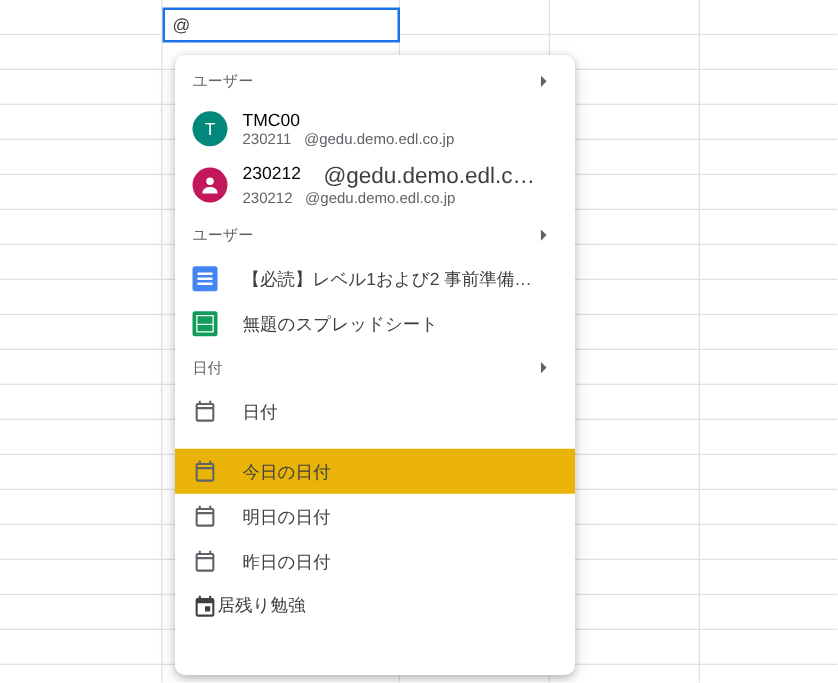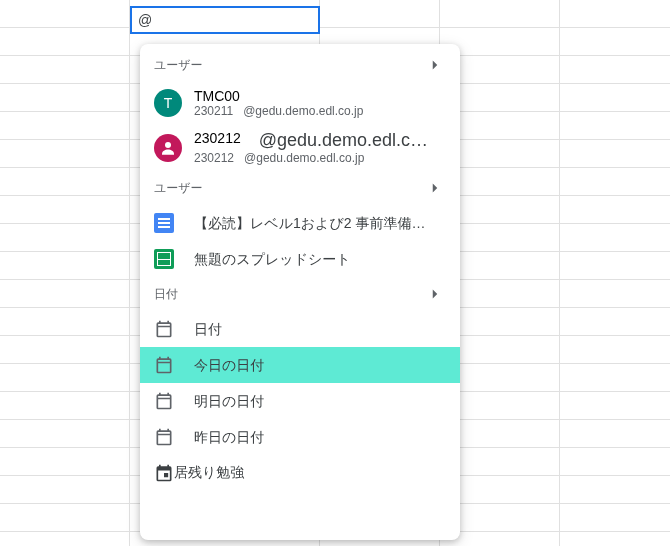--- a/index.html
+++ b/index.html
@@ -85,21 +85,21 @@
       display: flex;
       align-items: flex-end;
       gap: 20px;
       padding: 8px 14px;
       font-size: 14px;
       color: #3c4043;
       cursor: pointer;
       white-space: nowrap;
       overflow: hidden;
     }
-    .date-row.hover { background: #5eead4; }
+    .date-row.hover { background: #eab308; margin-top: 12px; }
     .doc-icon, .sheet-icon, .date-icon {
       width: 20px; height: 20px; flex-shrink: 0;
     }
     .doc-icon { background: #4285f4; border-radius: 2px; position: relative; }
     .doc-icon::before { content: ""; position: absolute; left: 4px; top: 5px; right: 4px; height: 2px; background: #fff; box-shadow: 0 4px 0 #fff, 0 8px 0 #fff; }
     .sheet-icon { background: #0f9d58; border-radius: 2px; position: relative; }
     .sheet-icon::before { content: ""; position: absolute; left: 3px; top: 3px; right: 3px; bottom: 3px; border: 1px solid #fff; }
     .sheet-icon::after { content: ""; position: absolute; left: 3px; right: 3px; top: 50%; height: 1px; background: #fff; box-shadow: 0 0 0 #fff; }
 
     .cal-svg { fill: #5f6368; }

